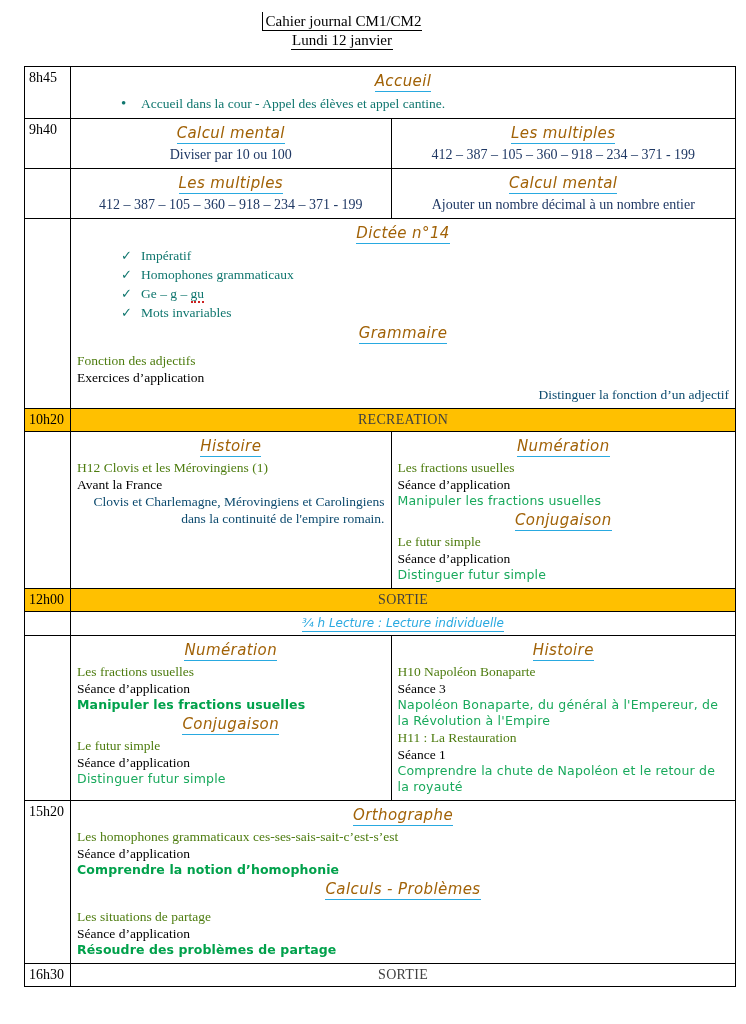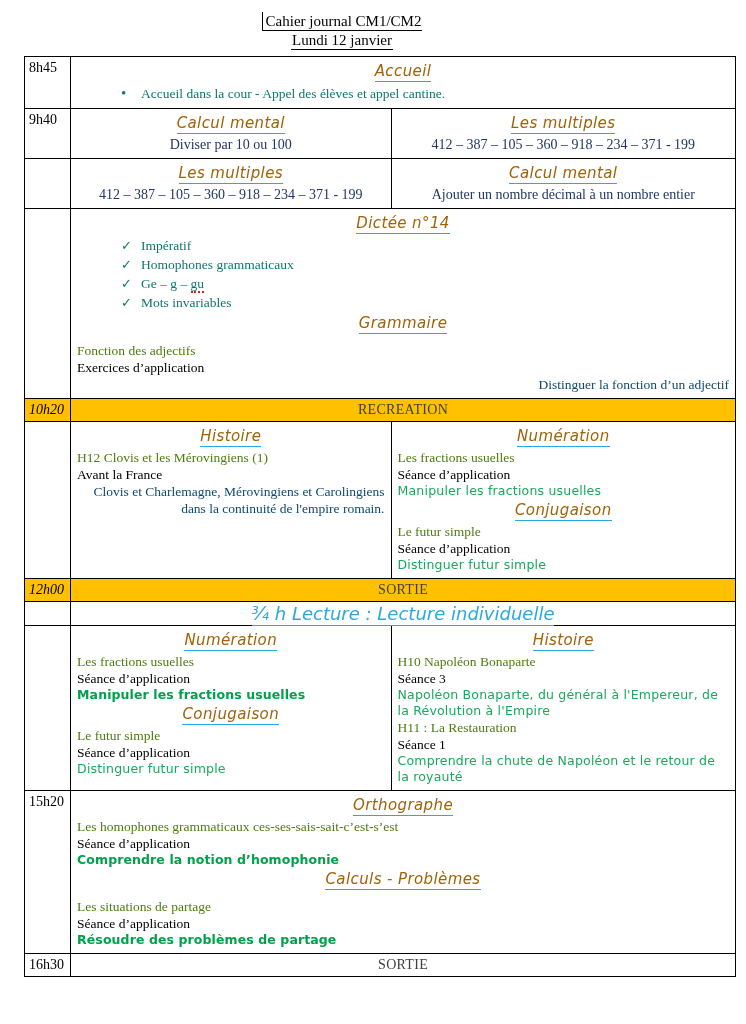--- a/index.html
+++ b/index.html
@@ -43,21 +43,21 @@
     border-left: 1px solid #000;
     padding-left: 3px;
   }
 
   
   table.sched {
     border-collapse: collapse;
     table-layout: fixed;
     width: 712px;
     margin-left: 24px;
-    margin-top: 0;
+    margin-top: 10px;
   }
   table.sched td {
     border: 1px solid #000;
     vertical-align: top;
     padding: 0;
   }
   col.c-time { width: 46px; }
   col.c-left { width: 320px; }
   col.c-right { width: 344px; }
 
@@ -150,38 +150,38 @@
   }
   .sp-err {
     border-bottom: 2px dotted #cc2222;
     padding-bottom: 0px;
   }
 
   
   .breakrow td {
     background: #ffc000;
   }
-  .breakrow .time { background: #ffc000; font-style: italic; }
+  .breakrow .time { background: #ffc000; }
   .break-label {
     text-align: center;
     font-family: "Liberation Serif", "DejaVu Serif", serif;
     font-size: 14px;
     line-height: 18px;
     padding: 2px 0 2px 0;
     color: #404040;
     letter-spacing: 0.3px;
   }
   .endrow .break-label { background: #ffffff; }
 
   .readline {
     text-align: center;
     color: #29a9e0;
     font-family: "DejaVu Sans", sans-serif;
     font-style: italic;
-    font-size: 18px;
+    font-size: 12px;
     line-height: 17px;
     padding: 3px 0 3px 0;
   }
   .readline span {
     border-bottom: 1.3px solid #29a9e0;
     padding-bottom: 1px;
   }
   .spacer { height: 6px; }
 </style>
 </head>

